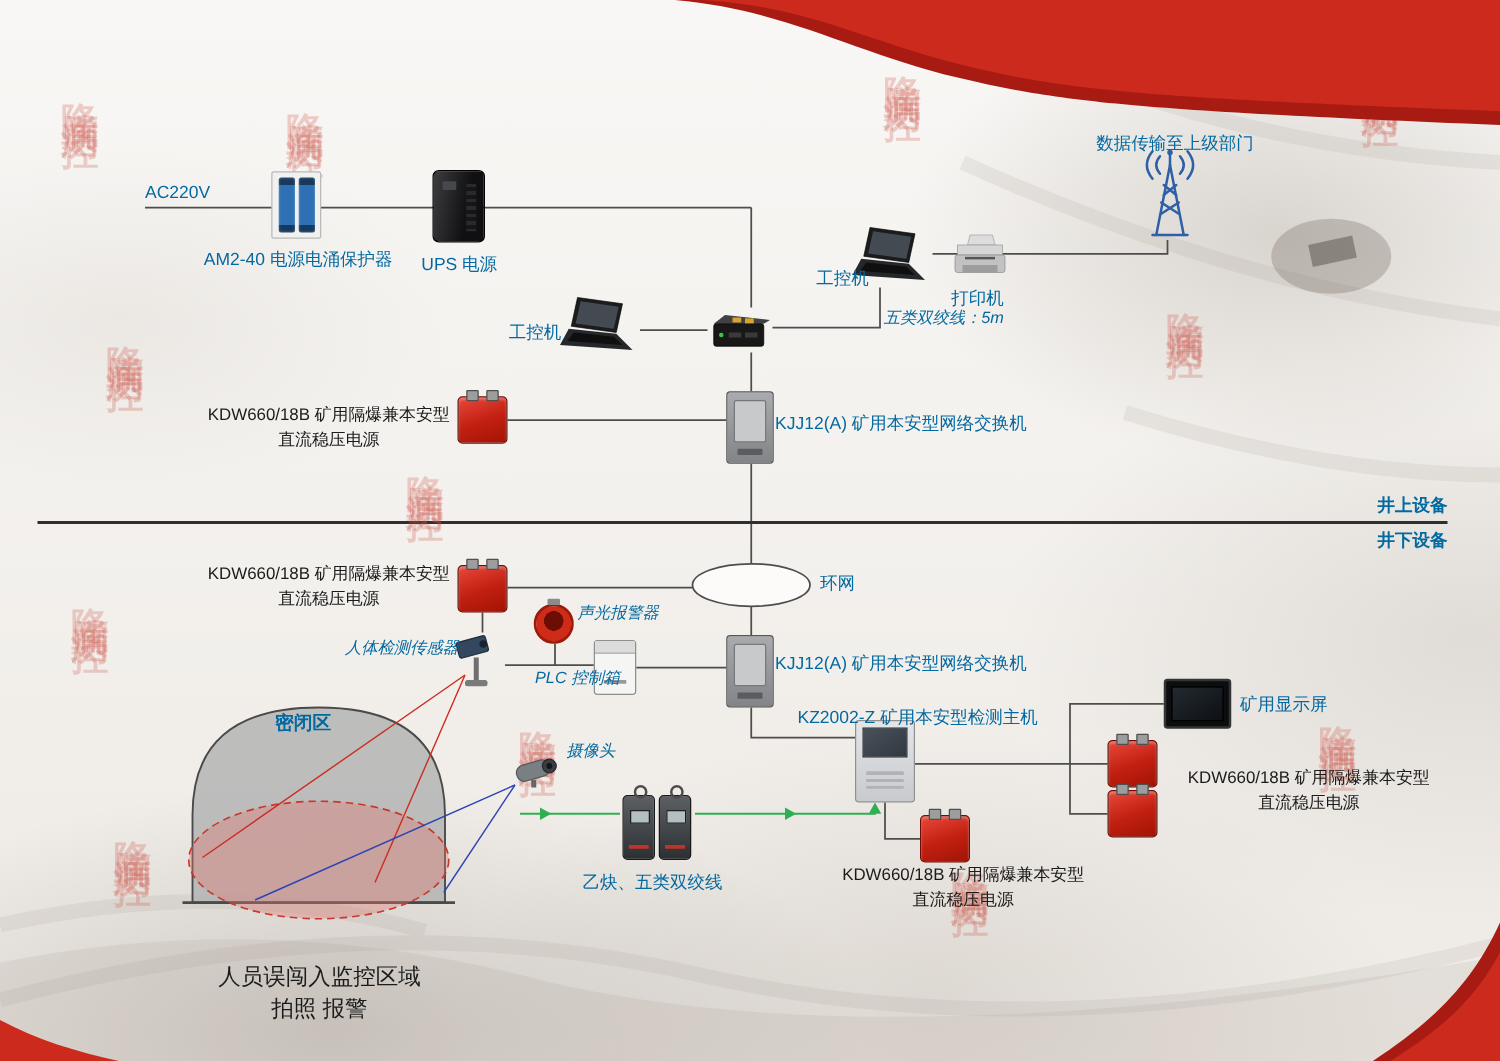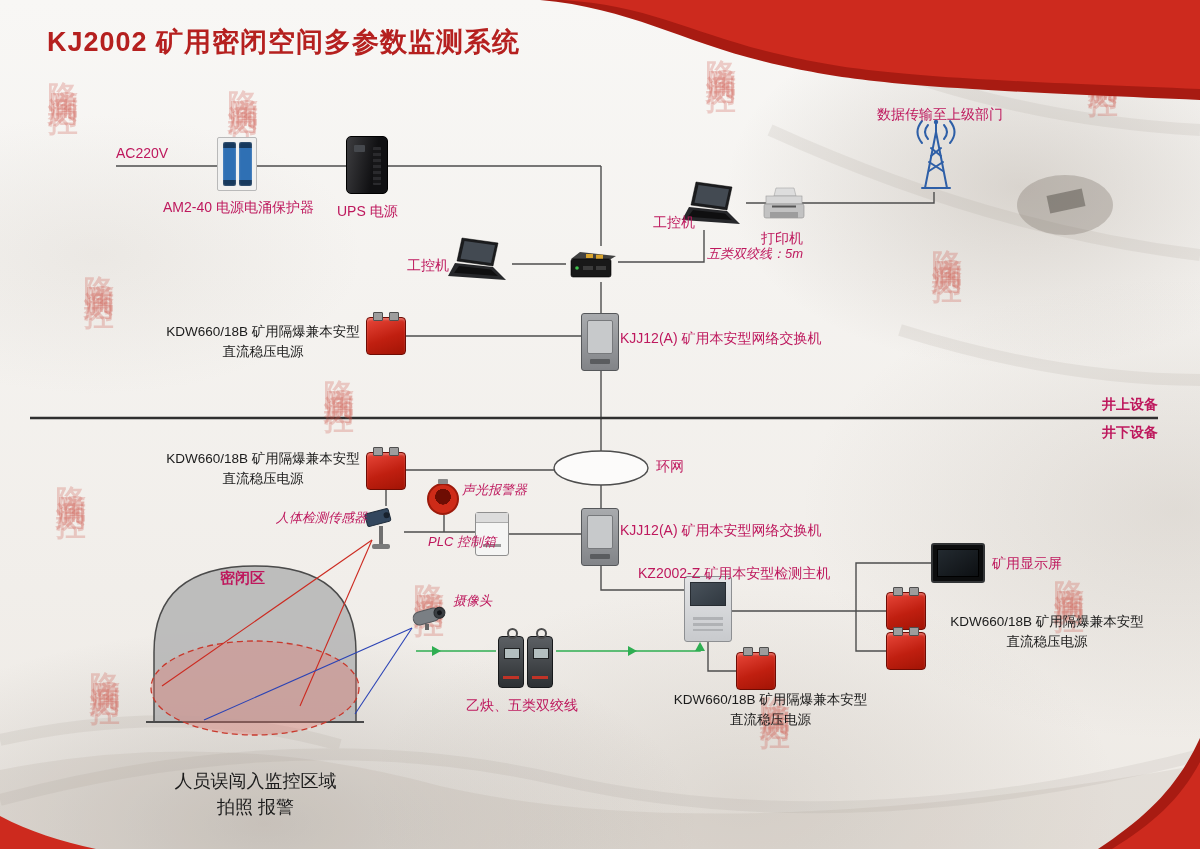--- a/index.html
+++ b/index.html
@@ -25,21 +25,21 @@
   
   .title{position:absolute;left:47px;top:24px;font-size:27px;font-weight:bold;color:#b5201f;z-index:6;letter-spacing:1px;}
   .subtitle{position:absolute;left:48px;top:62px;font-size:13px;color:#e2948c;z-index:6;}
 
   .deco{position:absolute;inset:0;z-index:5;pointer-events:none;}
 
   
   .wires{position:absolute;inset:0;z-index:1;}
 
   
-  .lbl{position:absolute;font-size:14px;color:#be185d;white-space:nowrap;z-index:4;}
+  .lbl{position:absolute;font-size:14px;color:#0369a1;white-space:nowrap;z-index:4;}
   .lbl.sm{font-size:13px;font-style:italic;}
   .lbl.b{font-weight:bold;}
   .lblgrp{position:absolute;text-align:center;font-size:13.5px;color:#1b1b1b;line-height:1.45;z-index:4;}
 
   
   .dev{position:absolute;z-index:3;}
 
   .surge{width:40px;height:54px;background:#f1f1f0;border:1px solid #b9b9b9;border-radius:2px;display:flex;justify-content:center;align-items:center;gap:3px;box-sizing:border-box;}
   .smod{width:13px;height:44px;border-radius:2px;background:linear-gradient(180deg,#16395d 0 14%,#2f70b4 14% 86%,#16395d 86%);box-shadow:inset 0 0 2px rgba(255,255,255,.4);}
 
@@ -341,15 +341,14 @@
   </div>
 
   <svg class="deco" width="1200" height="849" viewBox="0 0 1200 849">
     <path d="M540 0 C630 8 682 42 766 62 C850 82 906 88 1200 100 L1200 0 Z" fill="#a81b12"></path>
     <path d="M562 0 C648 5 694 34 774 53 C854 72 910 78 1200 89 L1200 0 Z" fill="#cd2a1e"></path>
     <path d="M1200 738 C1178 786 1148 816 1098 849 L1200 849 Z" fill="#a81b12"></path>
     <path d="M1200 762 C1180 800 1152 824 1112 849 L1200 849 Z" fill="#cd2a1e"></path>
     <path d="M0 849 L0 816 C30 832 60 841 96 849 Z" fill="#cd2a1e"></path>
   </svg>
 
-  <div class="title">KJ2002 矿用密闭空间多参数监测系统</div>
 
 </div>
 
 </body></html>

